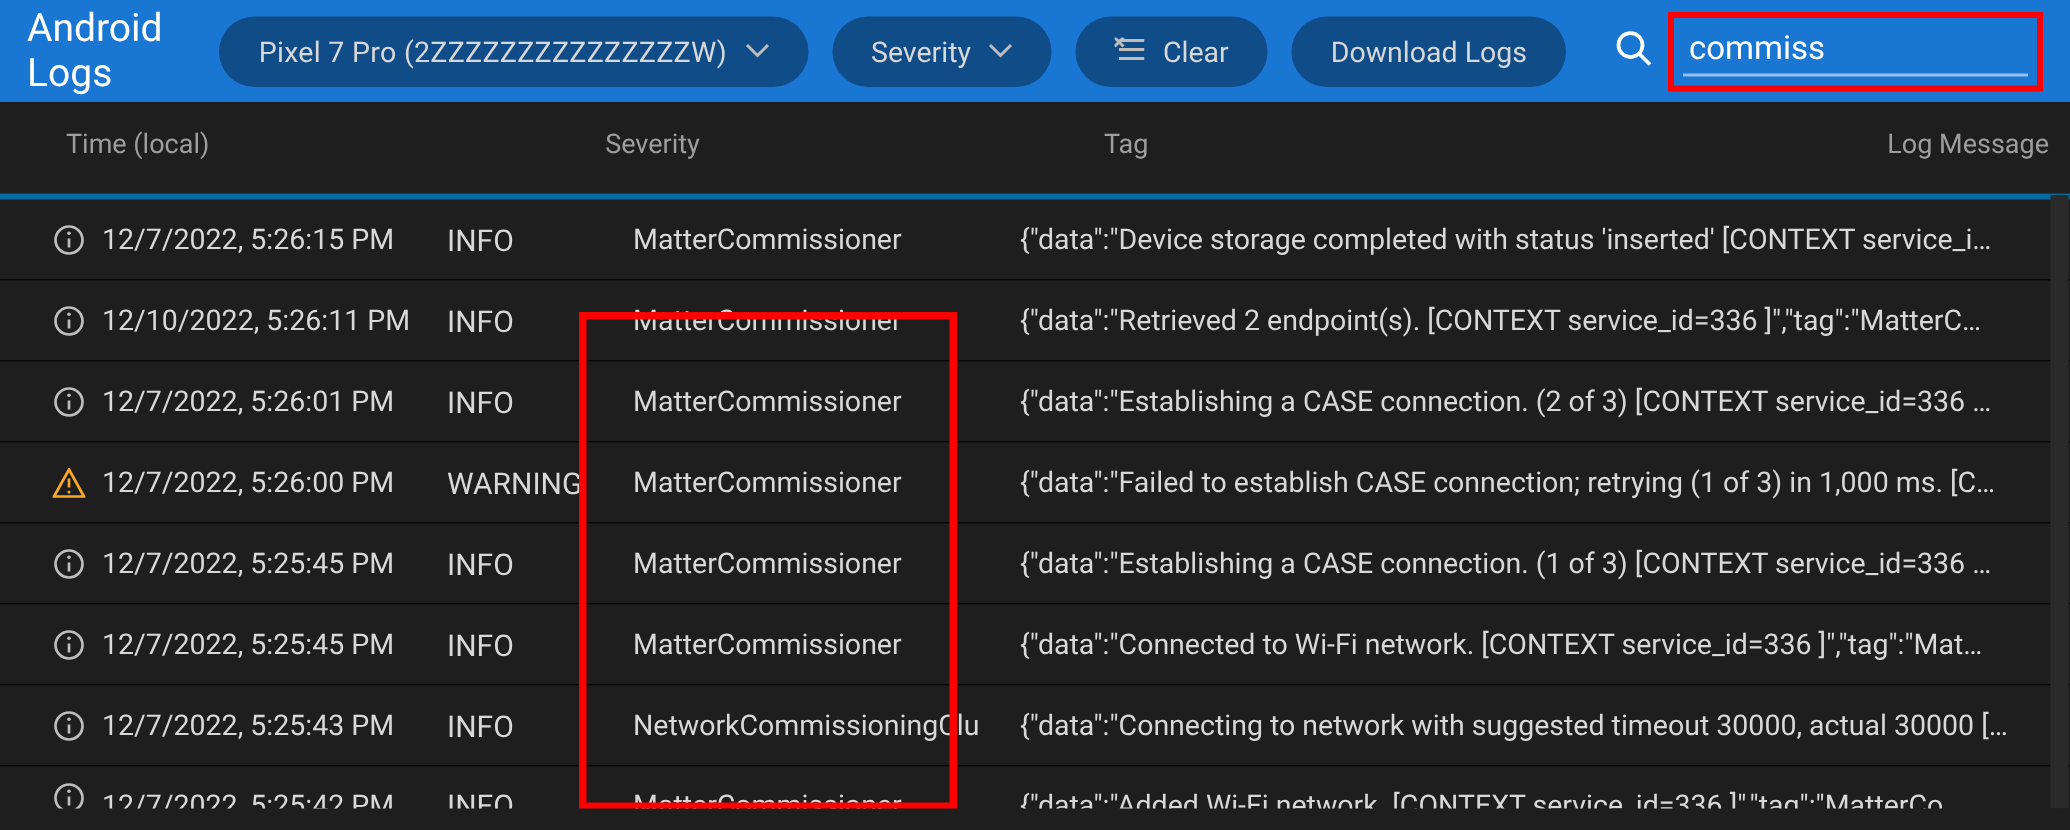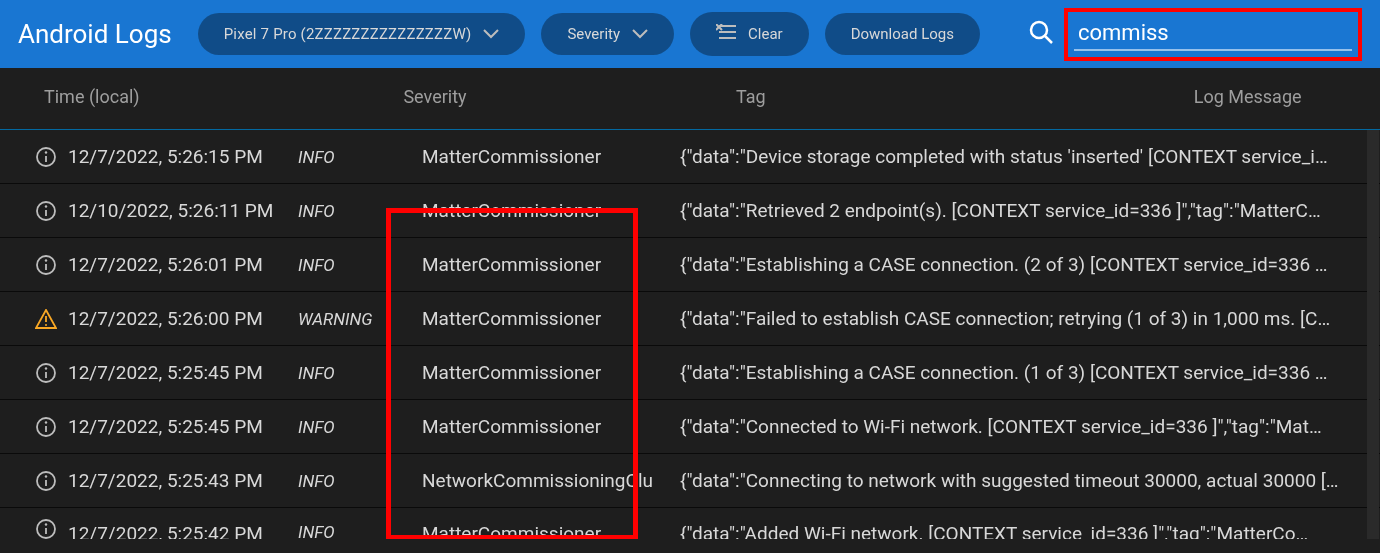--- a/index.html
+++ b/index.html
@@ -27,21 +27,21 @@
       color: #fff;
       font-size: 26px;
       font-weight: 400;
       margin-right: 10px;
     }
     .pill {
       background: rgba(0,0,0,0.35);
       border-radius: 999px;
       padding: 12px 26px;
       color: #d8d8d8;
-      font-size: 15px;
+      font-size: 19px;
       display: inline-flex;
       align-items: center;
       gap: 12px;
       cursor: pointer;
       white-space: nowrap;
     }
     .pill .chev {
       display: inline-flex;
     }
     .pill svg {
@@ -82,43 +82,42 @@
       left: 6px;
       right: 6px;
       bottom: 6px;
       height: 2px;
       background: rgba(255,255,255,0.55);
     }
     .thead {
       display: grid;
       grid-template-columns: 44px 230px 124px 258px 1fr 14px;
       padding: 18px 0 22px 0;
-      border-bottom: 1px solid #0369a1;
+      border-bottom: 4px solid #0369a1;
       color: #9e9e9e;
       font-size: 18px;
     }
 
     .row {
       display: grid;
       grid-template-columns: 44px 230px 124px 258px 1fr 14px;
       align-items: center;
       height: 54px;
       border-bottom: 1px solid #0a0a0a;
       font-size: 19px;
       color: #d8d8d8;
       padding-left: 24px;
     }
     .row .icon-cell {
       display: flex;
       justify-content: center;
       align-items: center;
     }
     .row .sev-cell {
-      font-size: 17px;
-      font-style: italic;
+      font-size: 20px;
     }
     .row .tag-cell {
       padding-left: 0;
       white-space: nowrap;
       overflow: hidden;
       text-overflow: ellipsis;
     }
     .row .msg-cell {
       white-space: nowrap;
       overflow: hidden;
@@ -224,21 +223,21 @@
 <div class="table-wrap">
   <div class="tag-highlight"></div>
 
   <div class="thead">
     <div></div>
     <div>Time (local)</div>
     <div style="grid-column:3 / span 2; text-align:center; padding-right:60px;">Severity</div>
     <div style="grid-column:5; display:grid; grid-template-columns: 1fr 1fr 1fr;">
       <div style="text-align:left; padding-left:80px;">Tag</div>
       <div></div>
-      <div style="text-align:center;">Log Message</div>
+      <div style="text-align:right;">Log Message</div>
     </div>
   </div>
 
   <div id="rows">
       <div class="row">
         <div class="icon-cell">
           <svg width="22" height="22" viewBox="0 0 22 22" fill="none" stroke-width="1.8">
             <circle cx="11" cy="11" r="9" stroke="#bdbdbd"></circle>
             <line x1="11" y1="10" x2="11" y2="16" stroke="#bdbdbd"></line>
             <circle cx="11" cy="6.5" r="1.2" fill="#bdbdbd"></circle>

